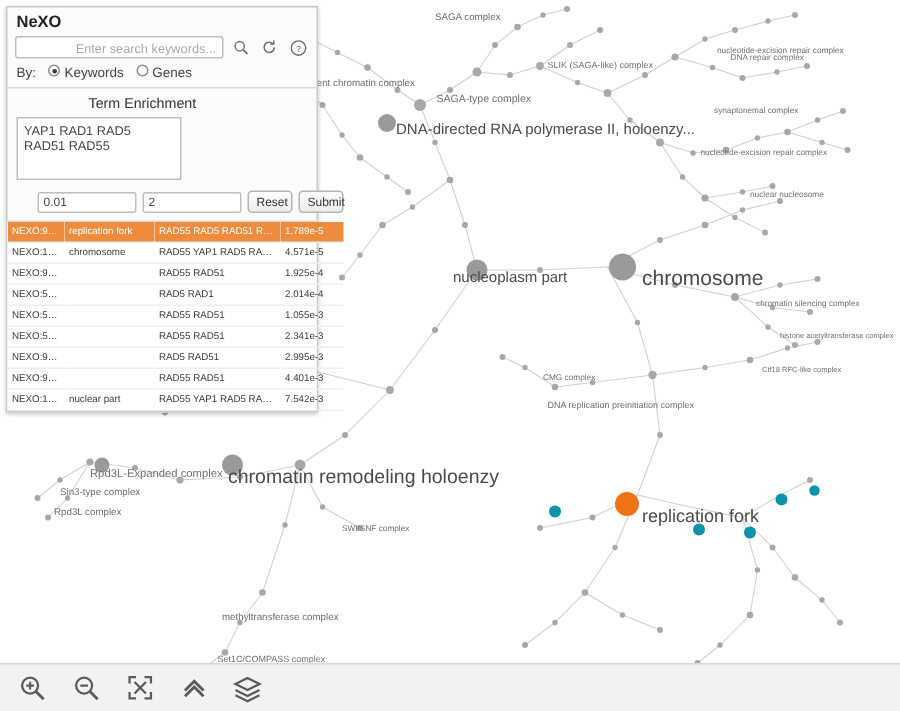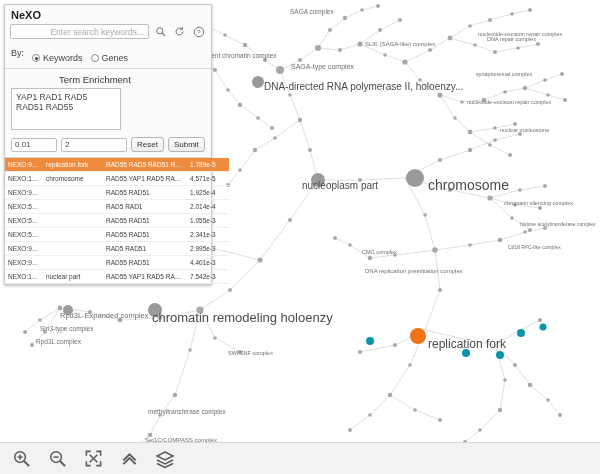--- a/index.html
+++ b/index.html
@@ -81,24 +81,22 @@
   .by-row {
     display: flex;
     align-items: center;
     gap: 8px;
     padding: 0 18px 5px 6px;
     font-size: 9px;
     color: #444;
   }
   .radio {
     display: inline-flex;
-    align-items: center;
     gap: 3px;
     cursor: pointer;
-    margin-top: 10px;
   }
   .dot {
     width: 8px; height: 8px;
     border: 1px solid #8c8c8c;
     border-radius: 50%;
     background: #fff;
     position: relative;
     box-sizing: border-box;
   }
   .dot.on::after {
@@ -143,21 +141,21 @@
     height: 14px;
     border: 1px solid #bfbfbf;
     background: #fff;
     font-size: 8px;
     color: #444;
     padding: 0 3px;
     box-sizing: border-box;
     border-radius: 2px;
     font-family: "Liberation Sans", sans-serif;
   }
-  #pval { width: 46px; }
+  #pval { width: 66px; margin-left: 14px; }
   #count { width: 66px; }
   .small-btn {
     height: 15px;
     min-width: 30px;
     border: 1px solid #b4b4b4;
     border-radius: 3px;
     background: linear-gradient(#fdfdfd,#ededed);
     font-size: 8px;
     color: #333;
     padding: 0 5px;

